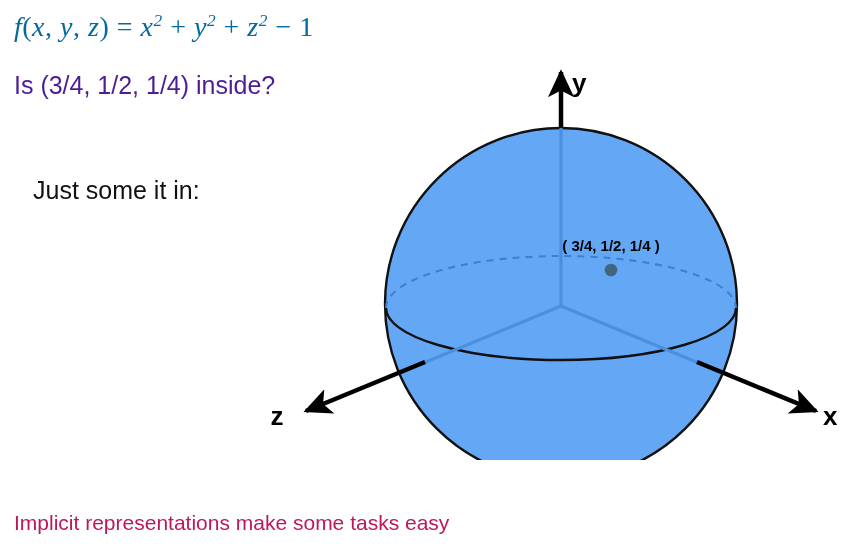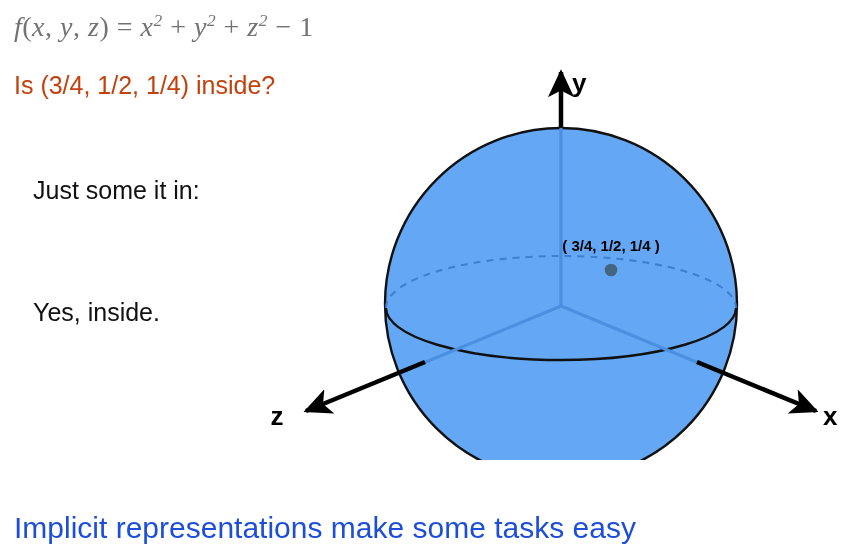--- a/index.html
+++ b/index.html
@@ -23,59 +23,59 @@
   }
 
   
   .formula {
     position: absolute;
     left: 14px;
     top: 11px;
     font-family: "Liberation Serif", "DejaVu Serif", serif;
     font-size: 28px;
     font-style: italic;
-    color: #737373;
+    color: #0369a1;
     white-space: nowrap;
     letter-spacing: 0.5px;
   }
   .formula .up {
     font-style: normal;
   }
   .formula sup {
     font-size: 0.62em;
     vertical-align: super;
     font-style: italic;
   }
 
   .question {
     position: absolute;
     left: 14px;
     top: 71px;
     font-size: 25px;
-    color: #c2410c;
+    color: #4c1d95;
     white-space: nowrap;
   }
 
   .bodyline {
     position: absolute;
     left: 33px;
     font-size: 25px;
     color: #111111;
     white-space: nowrap;
   }
   .bodyline.l1 { top: 176px; }
   .bodyline.l2 { top: 236px; }
   .bodyline.l3 { top: 298px; }
 
   .caption {
     position: absolute;
     left: 14px;
     top: 511px;
-    font-size: 30px;
-    color: #1d4ed8;
+    font-size: 21px;
+    color: #be185d;
     white-space: nowrap;
   }
 
   
   #figure {
     position: absolute;
     left: 260px;
     top: 40px;
     width: 588px;
     height: 420px;
@@ -101,21 +101,20 @@
 
 <div id="slide">
 
   <div class="formula">
     <span>f</span><span class="up">(</span><span>x</span><span class="up">,&nbsp;</span><span>y</span><span class="up">,&nbsp;</span><span>z</span><span class="up">)</span><span class="up">&nbsp;=&nbsp;</span><span>x<sup>2</sup></span><span class="up">&nbsp;+&nbsp;</span><span>y<sup>2</sup></span><span class="up">&nbsp;+&nbsp;</span><span>z<sup>2</sup></span><span class="up">&nbsp;−&nbsp;1</span>
   </div>
 
   <div class="question">Is (3/4, 1/2, 1/4) inside?</div>
 
   <div class="bodyline l1">Just some it in:</div>
-  <div class="bodyline l3">Yes, inside.</div>
 
   <div class="caption">Implicit representations make some tasks easy</div>
 
   <div id="figure">
     <svg width="588" height="420" viewBox="0 0 588 420" xmlns="http://www.w3.org/2000/svg">
       <defs>
         <marker id="arrowhead" markerWidth="7" markerHeight="7" refX="5.6" refY="3.1" orient="auto" markerUnits="strokeWidth">
           <path d="M0,0.2 L6.2,3.1 L0,6.0 L1.5,3.1 Z" fill="#000000"></path>
         </marker>
         <clipPath id="sphereClip">

